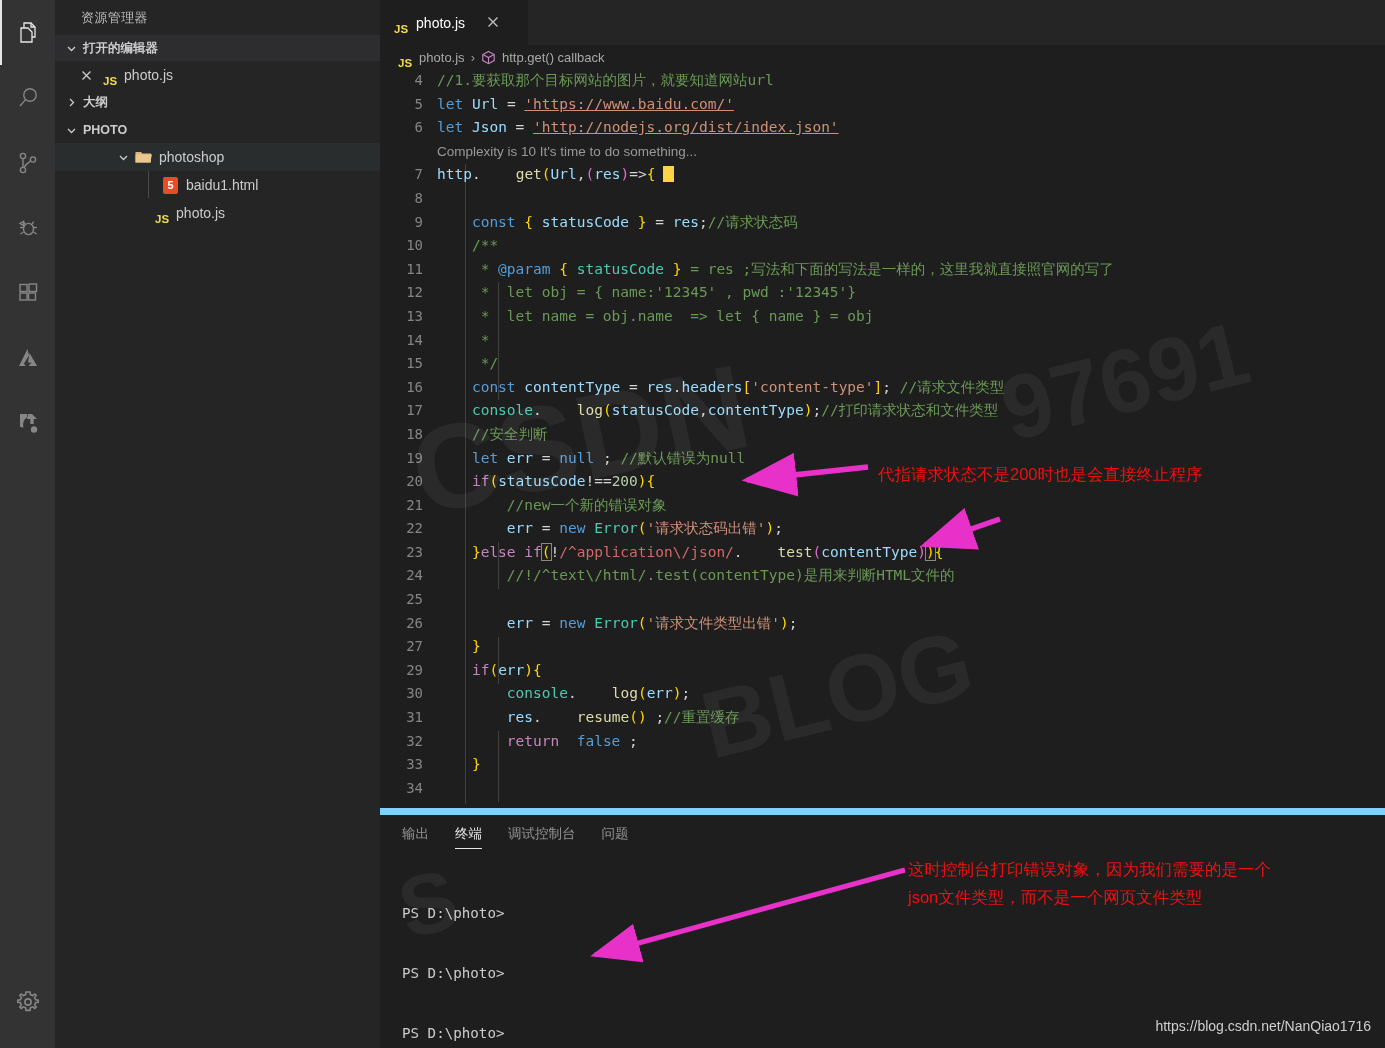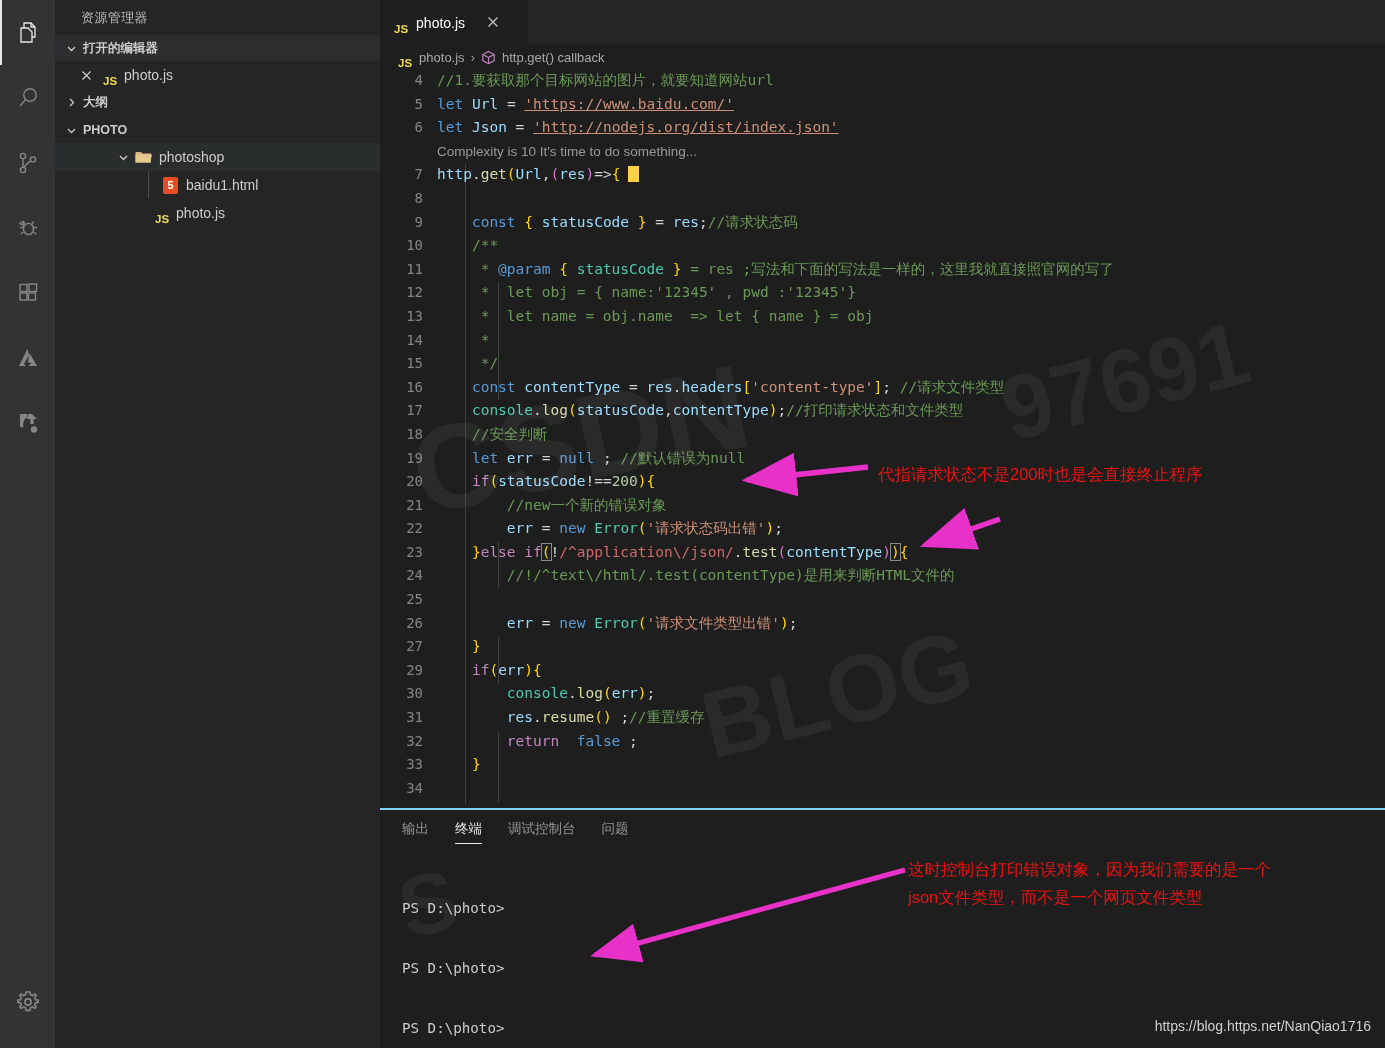--- a/index.html
+++ b/index.html
@@ -118,39 +118,39 @@
 
   
   .indent-guide {
     position: absolute; width: 1px; background: #404040; top: 0; bottom: 0;
   }
 
   
   .t-key      { color: #569cd6; }   
   .t-ctrl     { color: #c586c0; }   
   .t-var      { color: #9cdcfe; margin-top: 29px; }
-  .t-func     { color: #dcdcaa; }
+  .t-func     { color: #dcdcaa; margin-left: 35px; }
   .t-str      { color: #ce9178; }
   .t-com      { color: #6a9955; }
   .t-num      { color: #b5cea8; }
   .t-punc     { color: #d4d4d4; }
   .t-p1       { color: #ffd700; }
   .t-p2       { color: #da70d6; }
   .t-obj      { color: #4ec9b0; }
   .t-param    { color: #569cd6; }
   .t-url      { color: #ce9178; text-decoration: underline; }
   .t-regex    { color: #d16969; }
   .bracket-box { border: 1px solid #888888; margin: 0 -1px; }
   .cursorblock { display:inline-block; width:11px; height:16px; background:#ffd24a;
                  vertical-align:-3px; margin-left:8px; }
 
   
   .panel {
     position: absolute; left: 380px; top: 808px; width: 1005px; height: 240px;
-    background: #1e1e1e; border-top: 2px solid #7dd3fc;
+    background: #1e1e1e; border-top: 7px solid #7dd3fc;
   }
   .panel-tabs {
     height: 38px; display: flex; align-items: center; padding-left: 22px; gap: 26px;
   }
   .ptab {
     font-size: 13.5px; color: #959595; position: relative; height: 38px;
     display: flex; align-items: center;
   }
   .ptab.active { color: #e7e7e7; }
   .ptab.active::after {
@@ -474,15 +474,15 @@
     </defs>
     <line x1="868" y1="467" x2="747" y2="480" stroke="#e831c8" stroke-width="5.5" marker-end="url(#ah)"></line>
     <line x1="1000" y1="519" x2="925" y2="545" stroke="#e831c8" stroke-width="5.5" marker-end="url(#ah)"></line>
     <line x1="905" y1="870" x2="595" y2="955" stroke="#e831c8" stroke-width="5" marker-end="url(#ah)"></line>
   </svg>
 
   <div class="anno" style="left:878px; top:460px;">代指请求状态不是200时也是会直接终止程序</div>
   <div class="anno" style="left:908px; top:855px;">这时控制台打印错误对象，因为我们需要的是一个</div>
   <div class="anno" style="left:908px; top:883px;">json文件类型，而不是一个网页文件类型</div>
 
-  <div class="csdn">https://blog.https.net/NanQiao1716</div>
+  <div class="csdn">https://blog.csdn.net/NanQiao1716</div>
 
 </div>
 
 </body></html>

